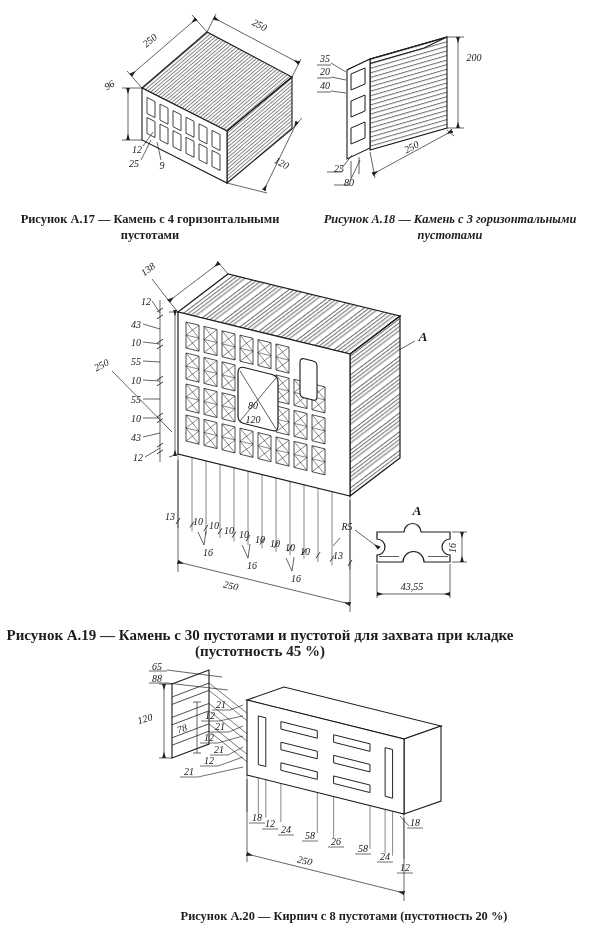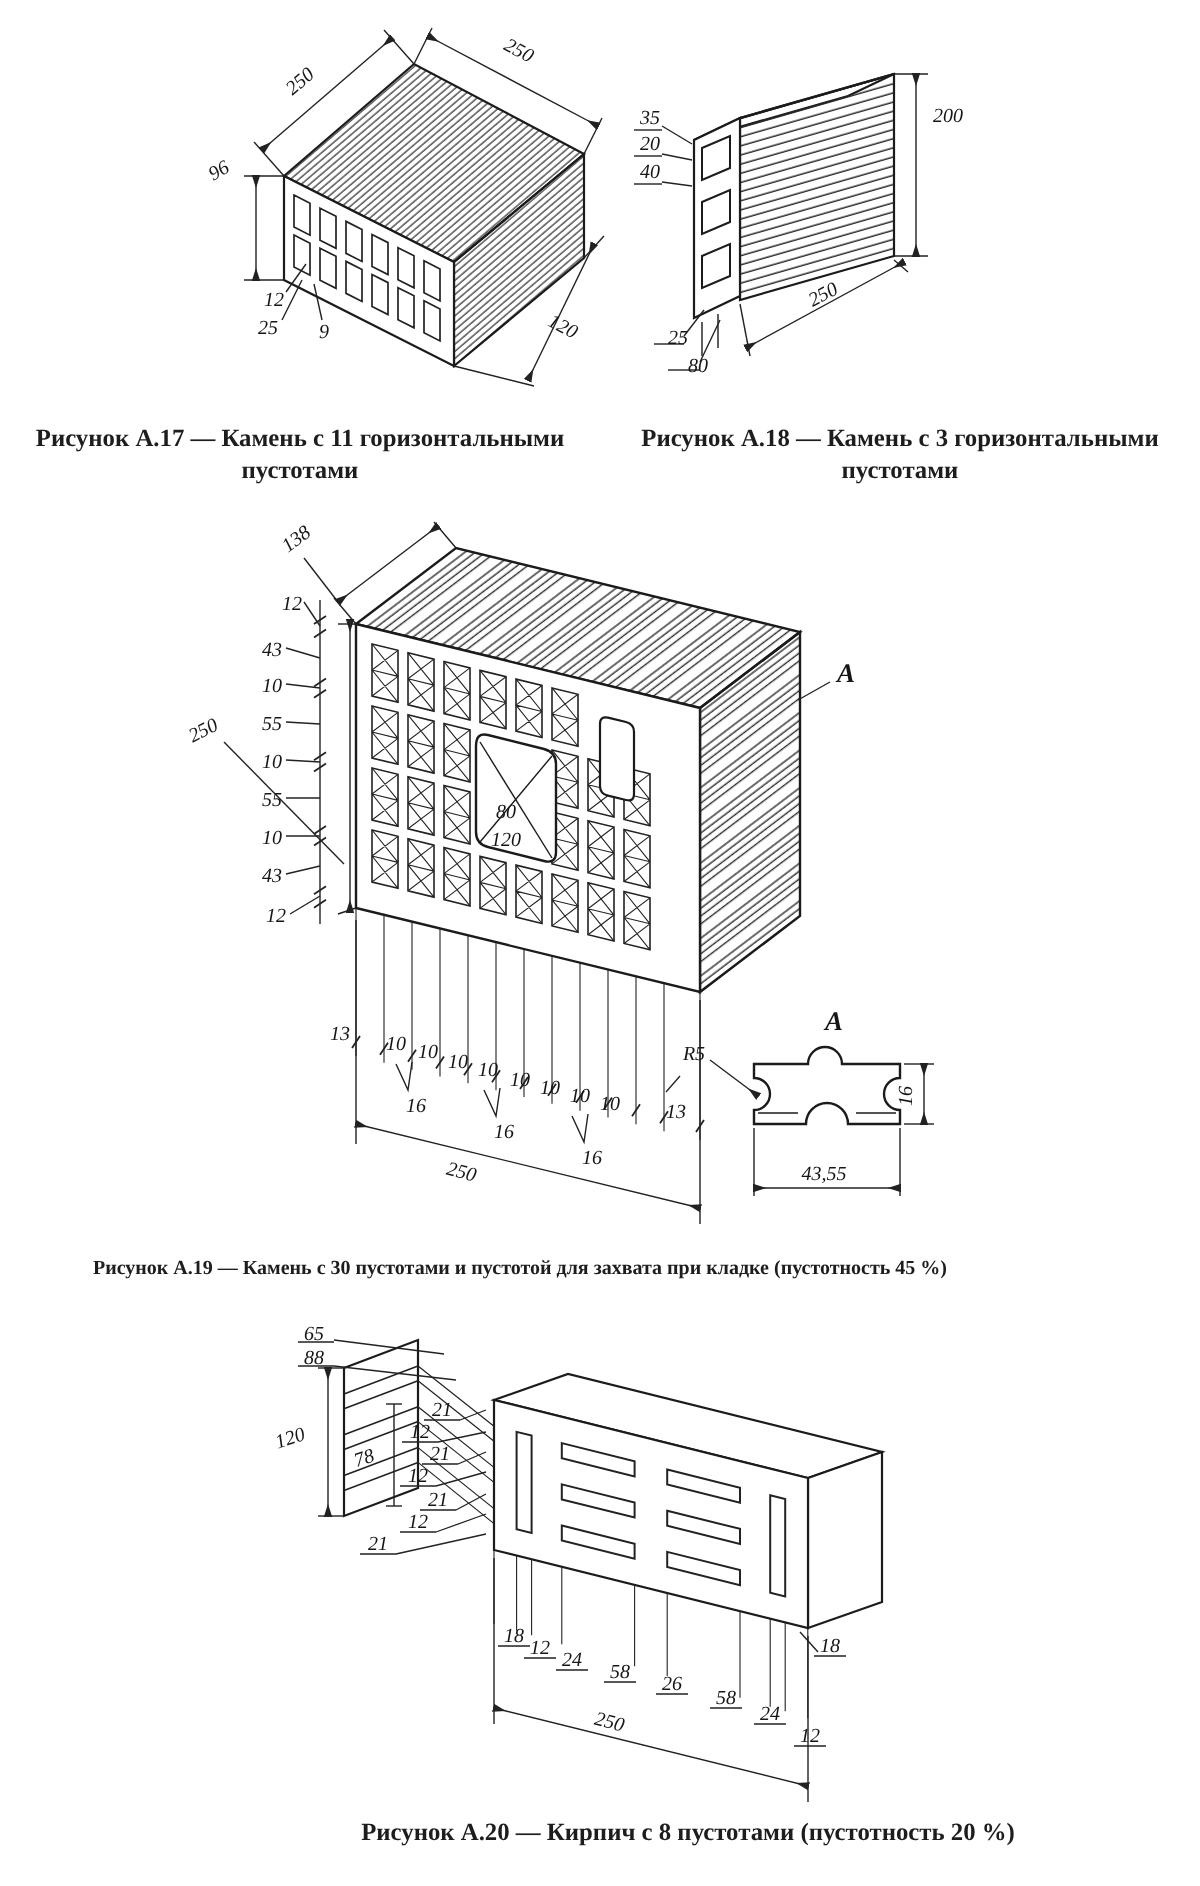--- a/index.html
+++ b/index.html
@@ -1,21 +1,21 @@
 <!DOCTYPE html>
 <html><head>
 <meta charset="utf-8">
 <style>
   html,body{margin:0;padding:0;background:#e8e8e8;}
   .page{position:relative;width:600px;height:943px;background:#ffffff;overflow:hidden;
         font-family:"Liberation Serif",serif;}
   svg{position:absolute;left:0;top:0;}
   .caption{position:absolute;font:600 12.4px "Liberation Serif",serif;color:#1d1d1d;
            text-align:center;line-height:16px;}
-  .caption.small{font-size:10px;}
+  .caption.small{font-size:15px;}
   text.d{font:italic 10px "Liberation Serif",serif;fill:#161616;}
   text.big{font:italic 600 13.5px "Liberation Serif",serif;fill:#161616;}
 </style>
 </head>
 <body>
 
 <div class="page">
 
 <svg width="600" height="943" viewBox="0 0 600 943">
   <defs>
@@ -274,24 +274,24 @@
       <text class="d" text-anchor="middle" x="363" y="852">58</text>
       <text class="d" text-anchor="middle" x="385" y="860">24</text>
       <text class="d" text-anchor="middle" x="405" y="871">12</text>
       <text class="d" text-anchor="middle" x="415" y="826">18</text>
       <text class="d" text-anchor="middle" x="304" y="864" transform="rotate(14 304 864)">250</text>
     </g>
   </g>
 </svg>
 
 <div class="caption" style="left:0px;top:211px;width:300px;">
-  <span>Рисунок А.17 — Камень с 11 горизонтальными</span><br>
+  <span>Рисунок А.17 — Камень с 4 горизонтальными</span><br>
   <span>пустотами</span>
 </div>
-<div class="caption" style="left:300px;top:211px;width:300px;">
+<div class="caption" style="left:300px;top:211px;width:300px;font-style:italic;">
   <span>Рисунок А.18 — Камень с 3 горизонтальными</span><br>
   <span>пустотами</span>
 </div>
 <div class="caption small" style="left:0px;top:627px;width:520px;">
   <span>Рисунок А.19 — Камень с 30 пустотами и пустотой для захвата при кладке (пустотность 45 %)</span>
 </div>
 <div class="caption" style="left:0px;top:908px;width:600px;margin-left:44px;">
   <span>Рисунок А.20 — Кирпич с 8 пустотами (пустотность 20 %)</span>
 </div>
 

